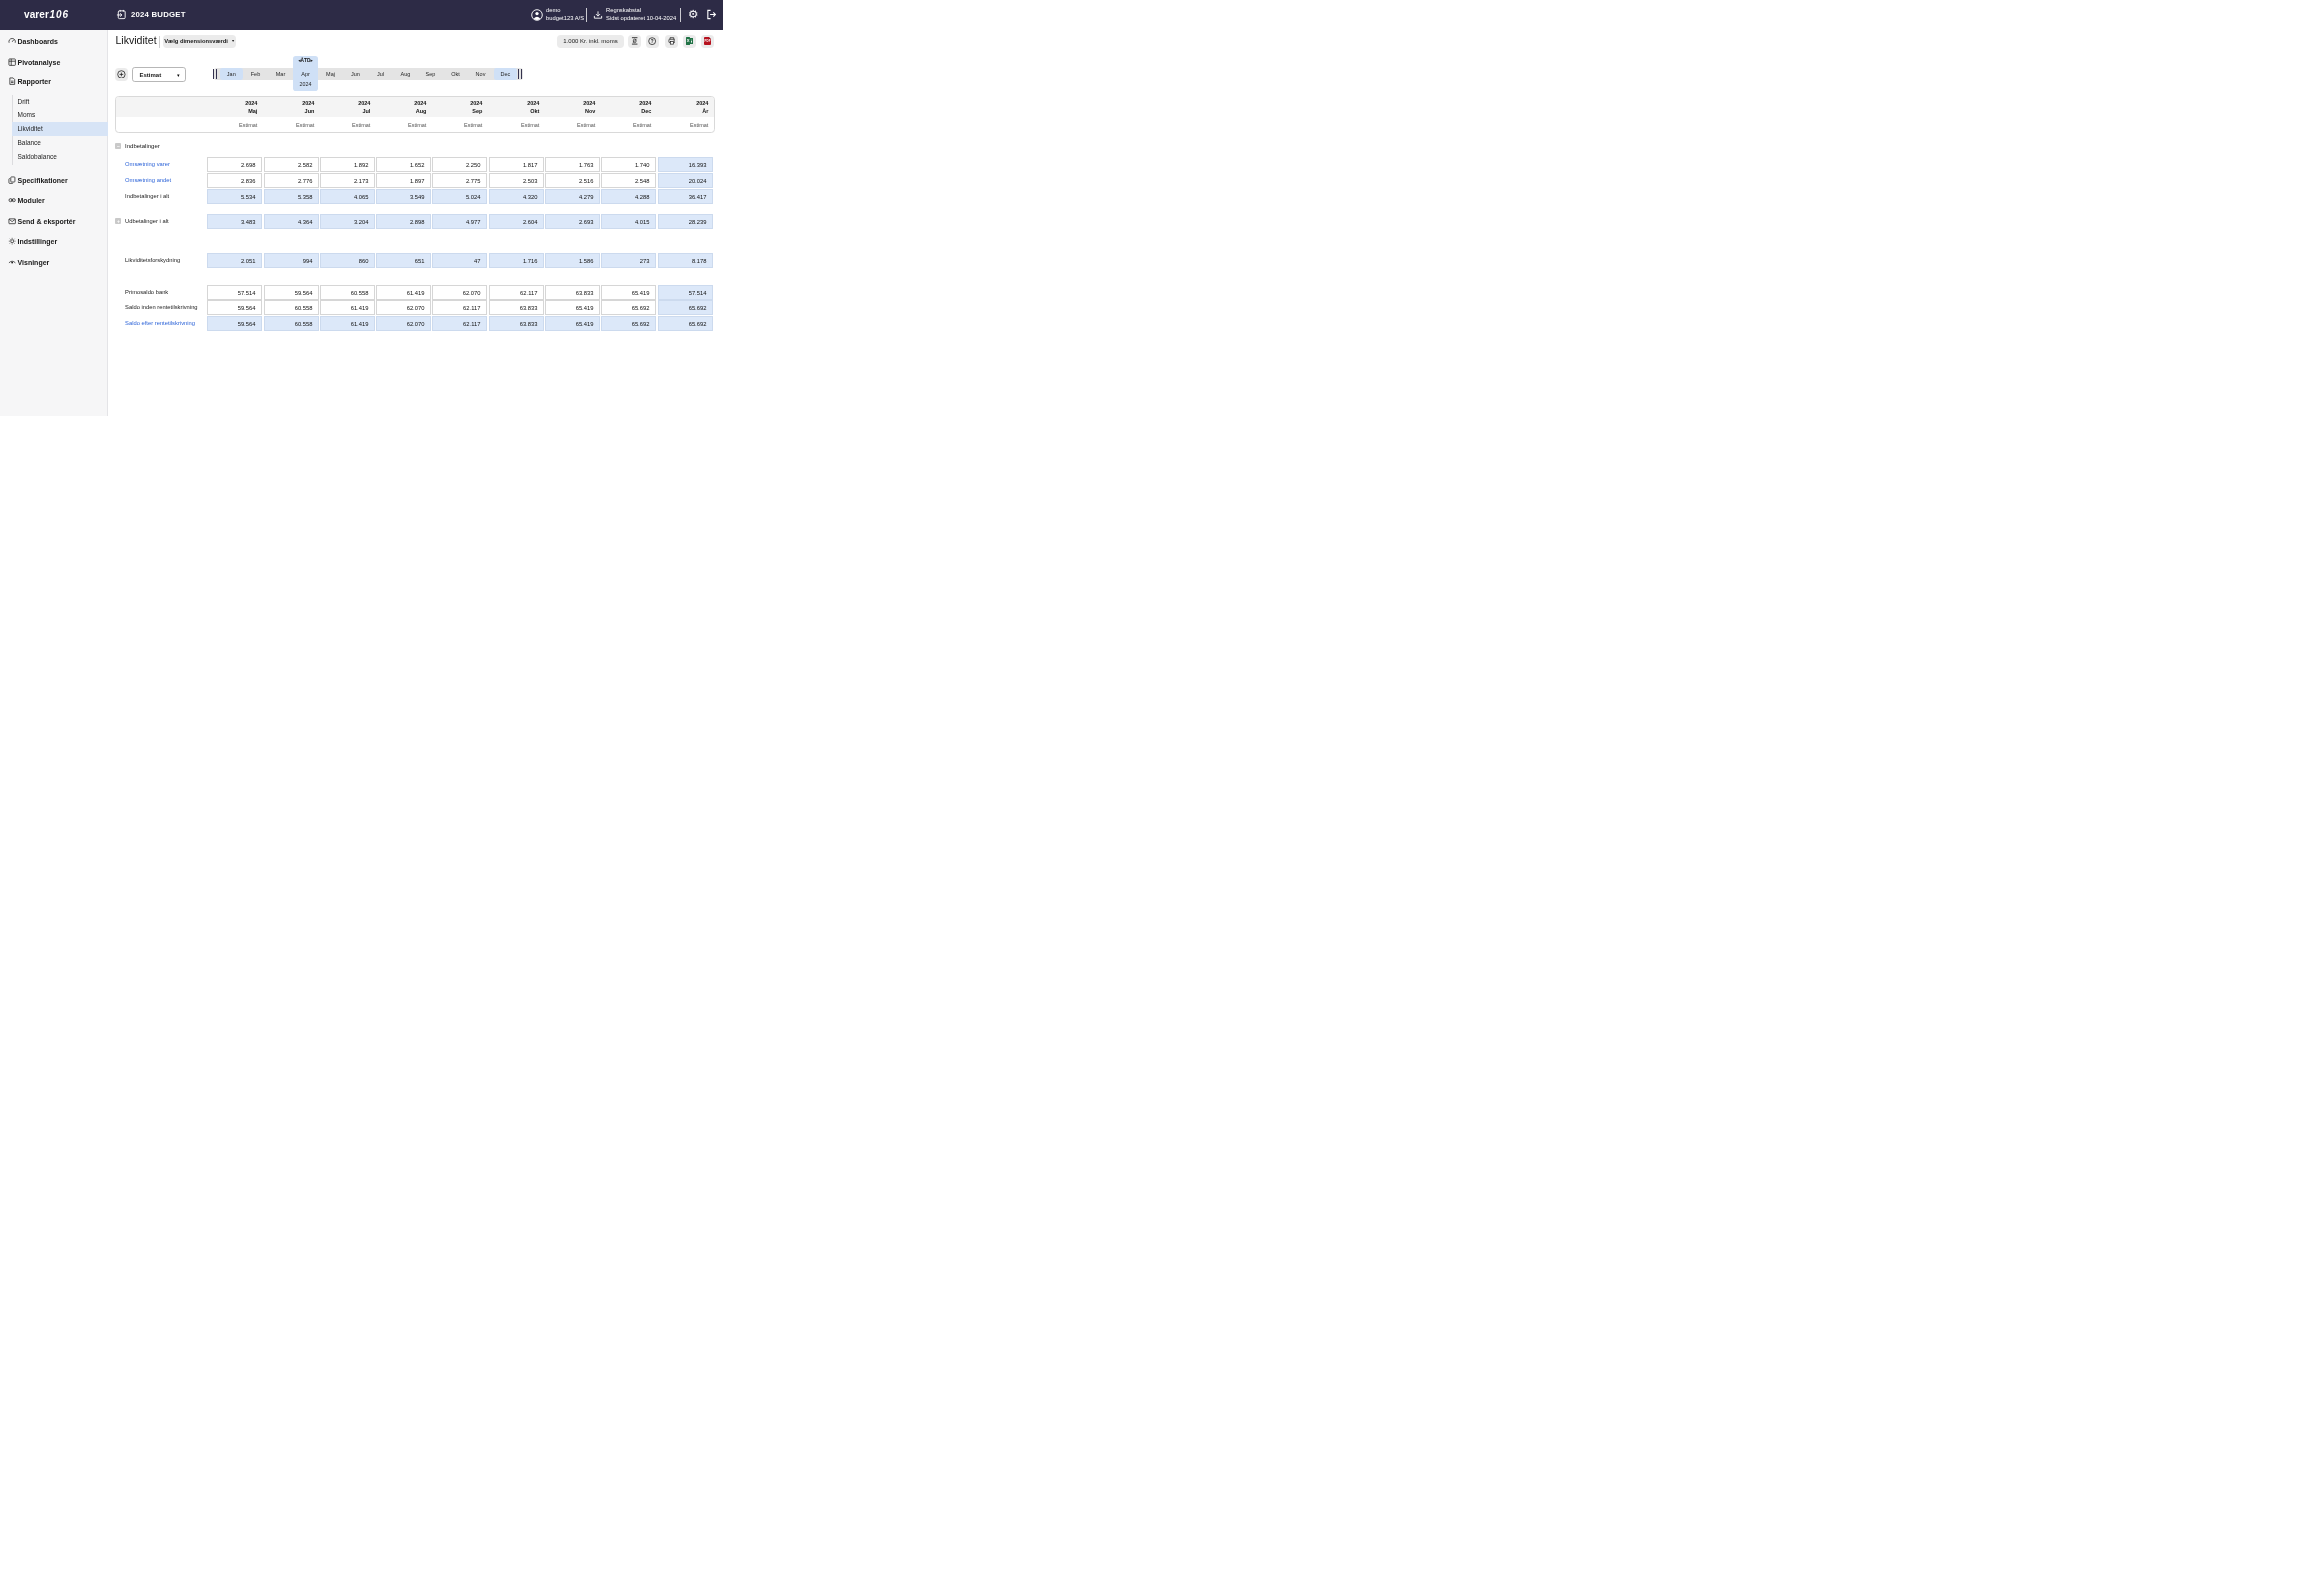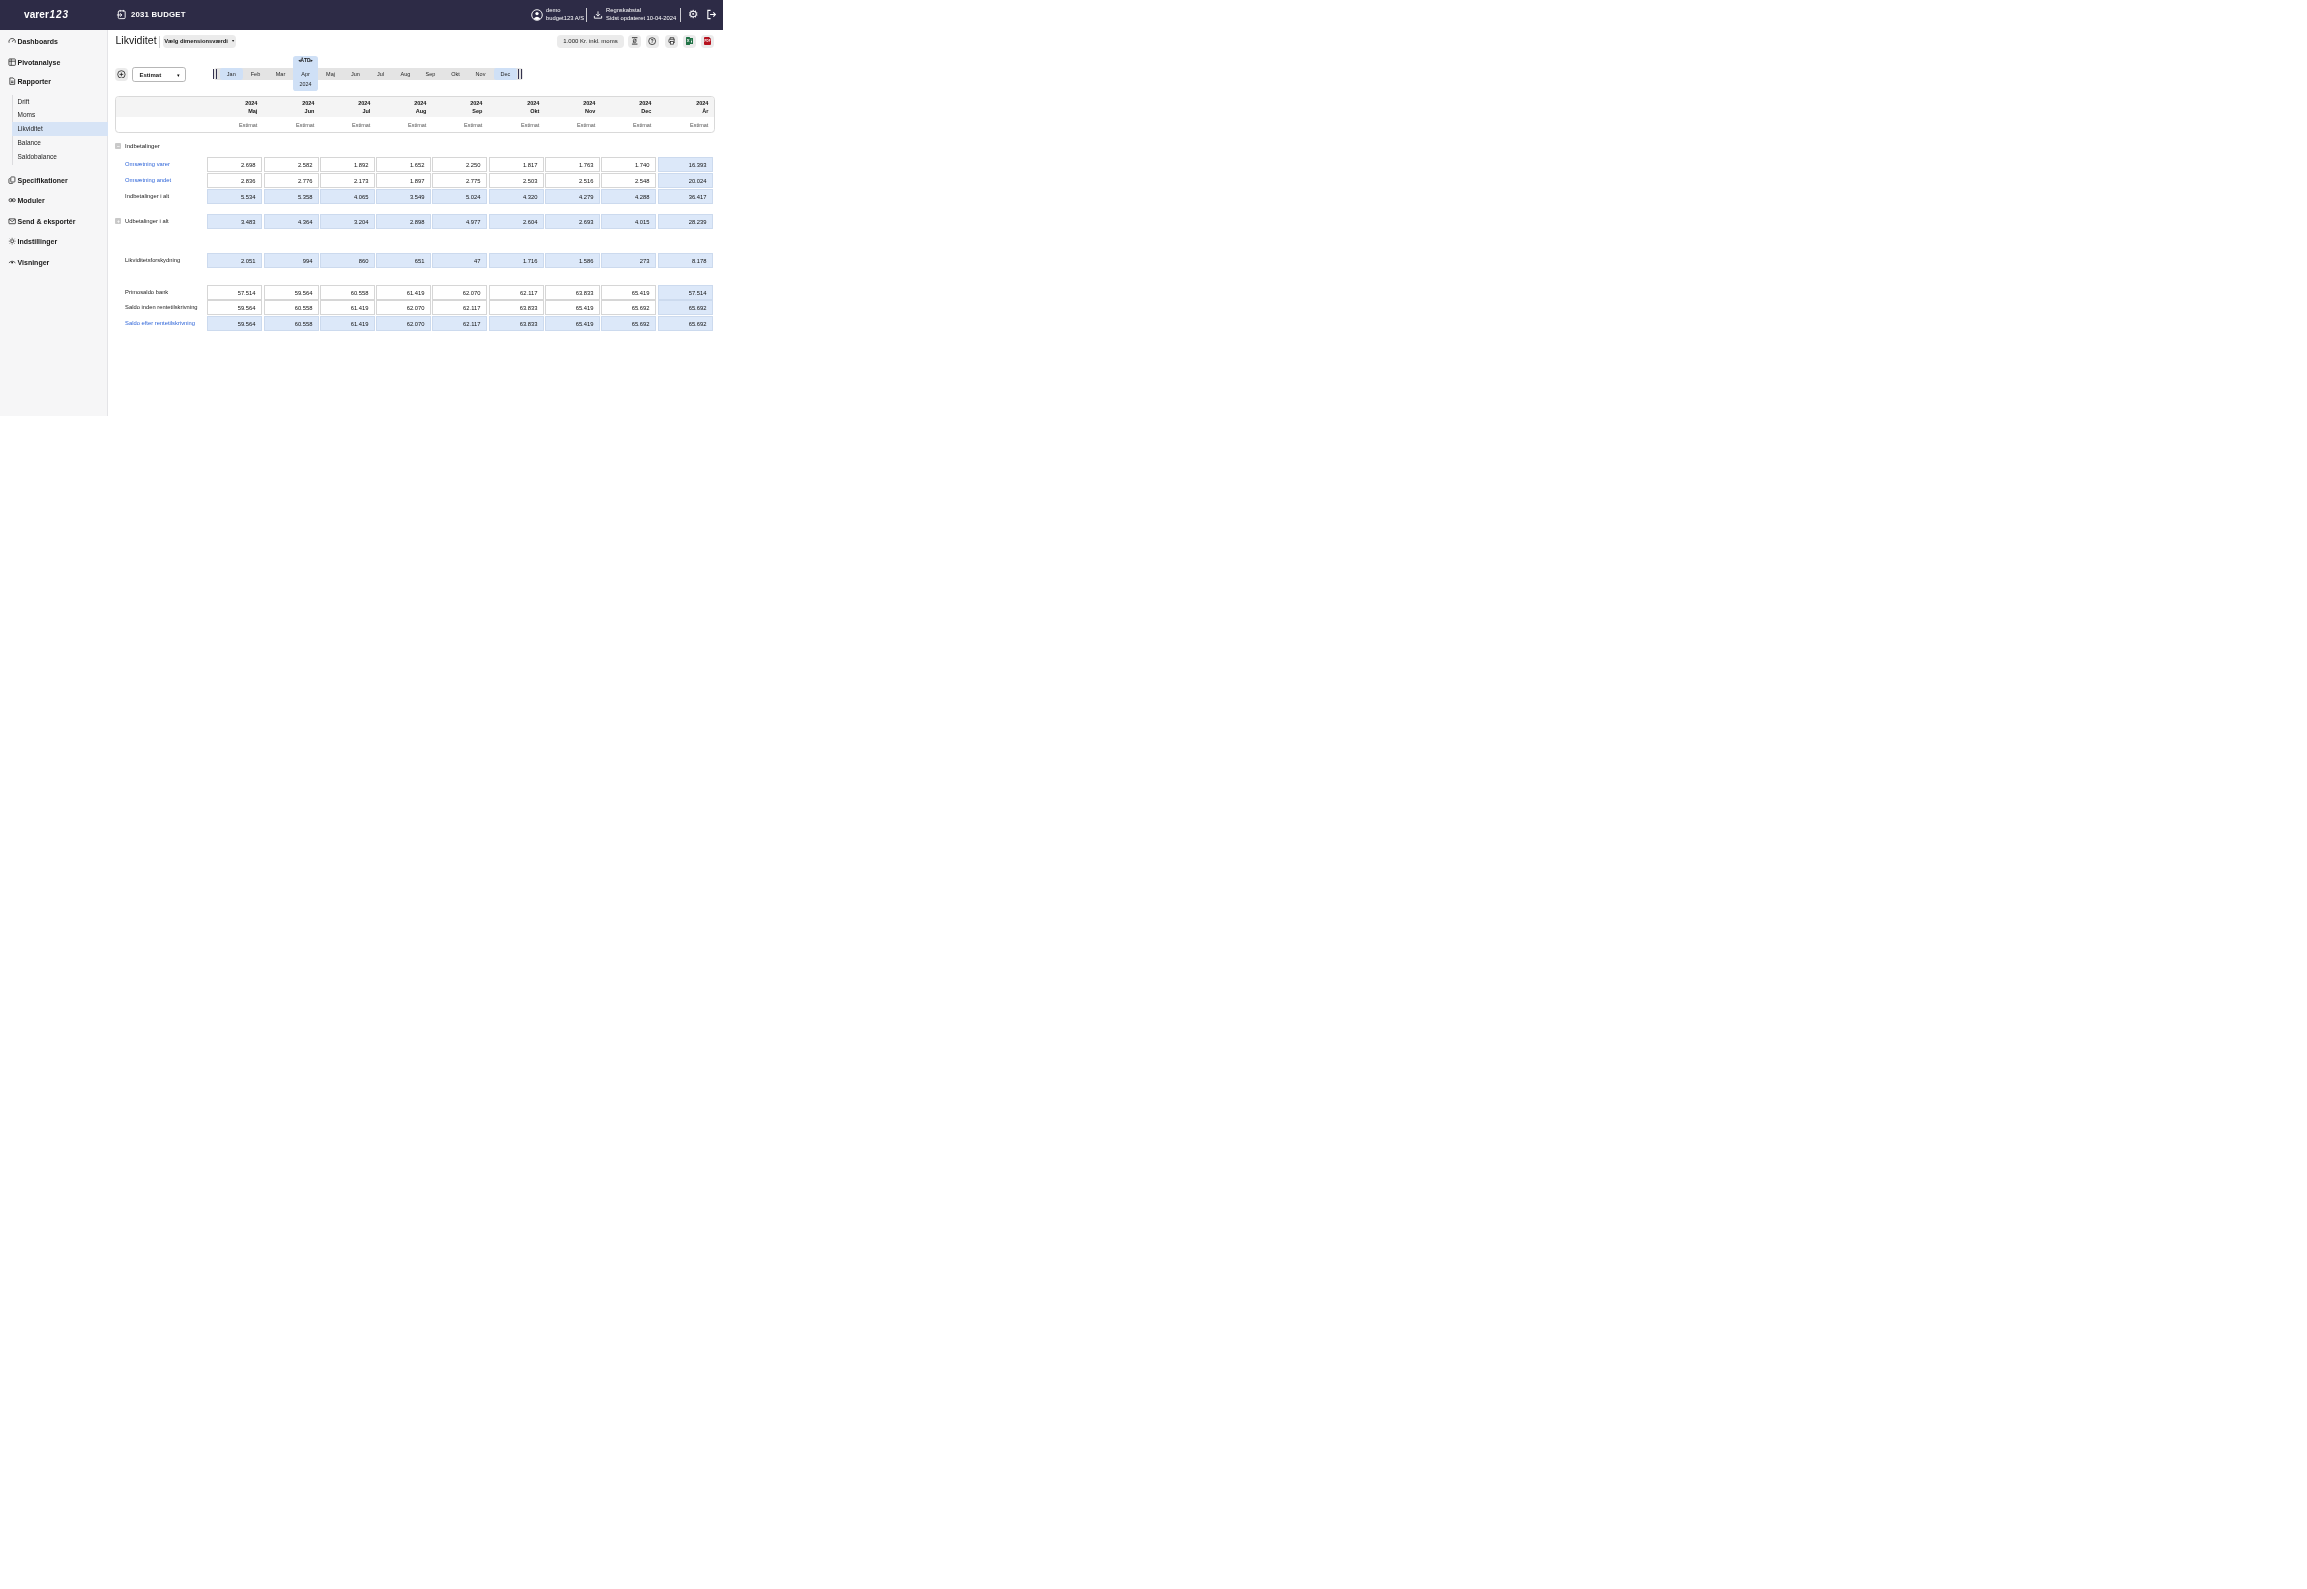--- a/index.html
+++ b/index.html
@@ -77,32 +77,32 @@
   .pdfdoc span { position:absolute; left:0; right:0; top:2.8px; text-align:center; font-size:2.8px; font-weight:700; color:#fff; letter-spacing:0.1px; }
   .xlsdoc { position:relative; width:7.4px; height:8.3px; }
   .xlsdoc .book { position:absolute; left:0; top:0.5px; width:4.6px; height:7.4px; background:#217346; border-radius:0.5px; color:#fff; font-size:4.2px; font-weight:700; text-align:center; line-height:7.4px; }
   .xlsdoc .sheet { position:absolute; right:0; top:1.4px; width:3.2px; height:5.5px; background:#fff; border:0.5px solid #217346;
      background-image:linear-gradient(#217346 0.5px,transparent 0.5px),linear-gradient(90deg,#217346 0.5px,transparent 0.5px); background-size:1.4px 1.4px; }
 </style>
 </head>
 <body>
 
 <div id="topbar">
-  <div class="logo"><span>varer</span><span class="digits">123</span></div>
+  <div class="logo"><span>varer</span><span class="digits">106</span></div>
 
   <div class="app-icon">
     <svg width="11" height="11" viewBox="0 0 24 24" fill="none" stroke="#fff" stroke-width="2">
       <rect x="5" y="4" width="15" height="17" rx="2.5"></rect>
       <line x1="9" y1="2" x2="9" y2="6"></line>
         <line x1="16" y1="2" x2="16" y2="6"></line>
       <line x1="2" y1="13" x2="12" y2="13"></line>
         <path d="M9 9.5 L13 13 L9 16.5" fill="none"></path>
     </svg>
   </div>
-  <div class="app-title">2031 BUDGET</div>
+  <div class="app-title">2024 BUDGET</div>
 
   <div class="abs" style="left:531px; top:8.8px;">
     <svg width="12" height="12" viewBox="0 0 26 26">
       <circle cx="13" cy="13" r="11.5" fill="none" stroke="#fff" stroke-width="2"></circle>
       <circle cx="13" cy="10" r="3.6" fill="#fff"></circle>
       <path d="M6 20.5 Q13 13.5 20 20.5 Q16.5 24 13 24 Q9.5 24 6 20.5Z" fill="#fff"></path>
     </svg>
   </div>
   <div class="tb-text" style="left:546px; top:7.4px;">demo</div>
   <div class="tb-text" style="left:546px; top:15px;">budget123 A/S</div>

